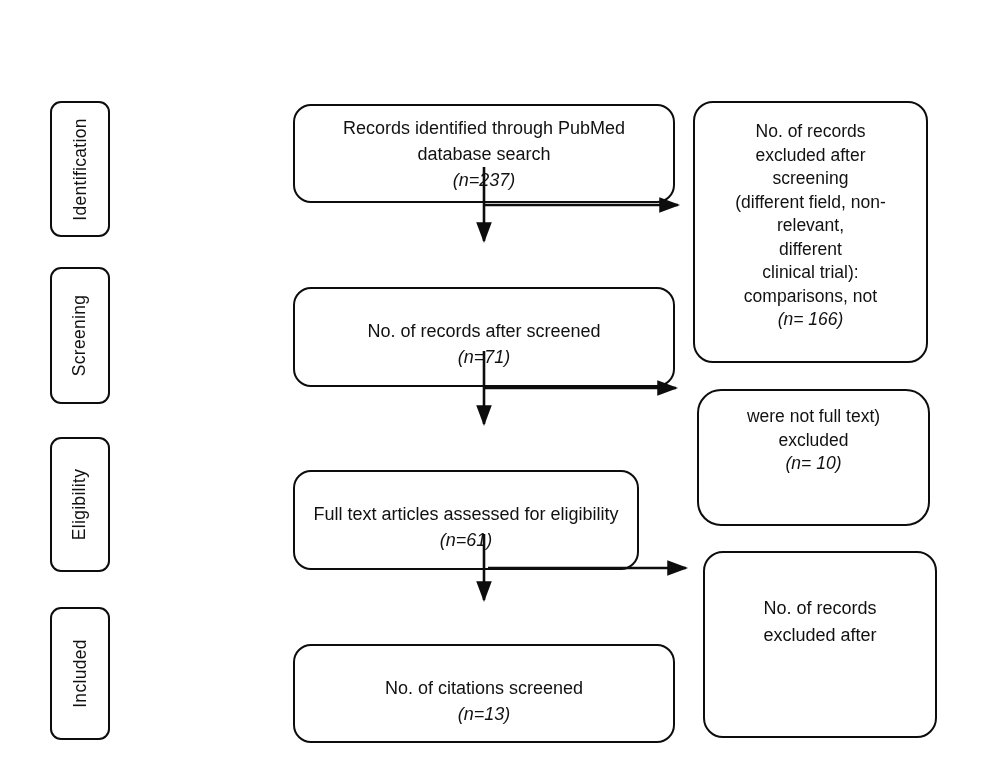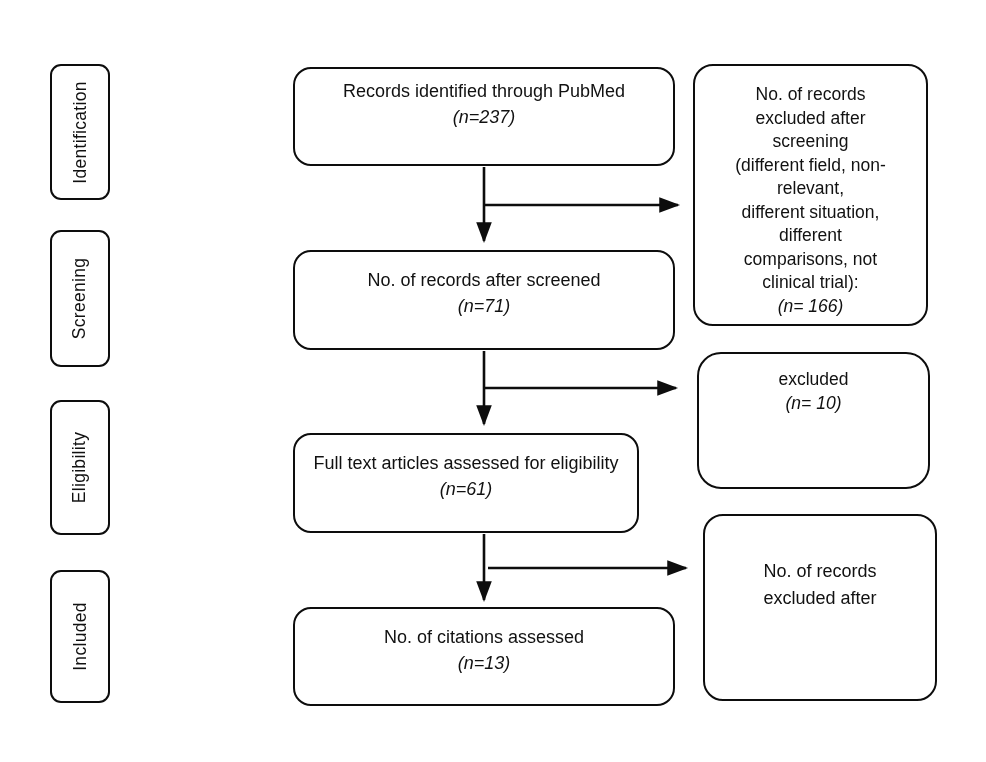--- a/index.html
+++ b/index.html
@@ -15,26 +15,27 @@
     font-family: "Liberation Sans", sans-serif;
     color: #111111;
     overflow: hidden;
   }
   .box {
     position: absolute;
     box-sizing: border-box;
     background: #ffffff;
     border: 2.5px solid #0d0d0d;
     text-align: center;
+    margin-top: 37px;
   }
   .flow-box {
     border-radius: 18px;
     font-size: 18px;
     line-height: 26px;
-    padding-top: 15px;
+    padding-top: 29px;
   }
   .flow-box.center-v {
     padding-top: 9px;
   }
   .excl-box {
     font-size: 17.5px;
     line-height: 23.5px;
     padding-top: 12px;
   }
   .excl-round-lg { border-radius: 20px; }
@@ -78,52 +79,53 @@
   </div>
   <div class="box stage-box" style="left:50px; top:400px; width:60px; height:135px;">
     <span class="vtext">Eligibility</span>
   </div>
   <div class="box stage-box" style="left:50px; top:570px; width:60px; height:133px;">
     <span class="vtext">Included</span>
   </div>
 
   <div class="box flow-box center-v" style="left:293px; top:67px; width:382px; height:99px;">
       <div class="line"><span>Records identified through PubMed</span></div>
+      <div class="line"><span>database search</span></div>
       <div class="line"><span class="it">(n=237)</span></div>
     </div>
 
   <div class="box flow-box" style="left:293px; top:250px; width:382px; height:100px;">
       <div class="line"><span>No. of records after screened</span></div>
       <div class="line"><span class="it">(n=71)</span></div>
     </div>
 
   <div class="box flow-box" style="left:293px; top:433px; width:346px; height:100px;">
       <div class="line"><span>Full text articles assessed for eligibility</span></div>
       <div class="line"><span class="it">(n=61)</span></div>
     </div>
 
   <div class="box flow-box" style="left:293px; top:607px; width:382px; height:99px;">
-      <div class="line"><span>No. of citations assessed</span></div>
+      <div class="line"><span>No. of citations screened</span></div>
       <div class="line"><span class="it">(n=13)</span></div>
     </div>
 
   <div class="box excl-box excl-round-lg" style="left:693px; top:64px; width:235px; height:262px; padding-top:17px;">
       <div class="line"><span>No. of records</span></div>
       <div class="line"><span>excluded after</span></div>
       <div class="line"><span>screening</span></div>
       <div class="line"><span>(different field, non-</span></div>
       <div class="line"><span>relevant,</span></div>
-      <div class="line"><span>different situation,</span></div>
       <div class="line"><span>different</span></div>
+      <div class="line"><span>clinical trial):</span></div>
       <div class="line"><span>comparisons, not</span></div>
-      <div class="line"><span>clinical trial):</span></div>
       <div class="line"><span class="it">(n= 166)</span></div>
     </div>
 
   <div class="box excl-box excl-round-md" style="left:697px; top:352px; width:233px; height:137px; padding-top:14px;">
+      <div class="line"><span>were not full text)</span></div>
       <div class="line"><span>excluded</span></div>
       <div class="line"><span class="it">(n= 10)</span></div>
     </div>
 
   <div class="box excl-box excl-round-lg" style="left:703px; top:514px; width:234px; height:187px; padding-top:42px; font-size:18px; line-height:27px;">
       <div class="line"><span>No. of records</span></div>
       <div class="line"><span>excluded after</span></div>
     </div>
 
   <svg class="arrows" width="986" height="762" viewBox="0 0 986 762" aria-hidden="true">

